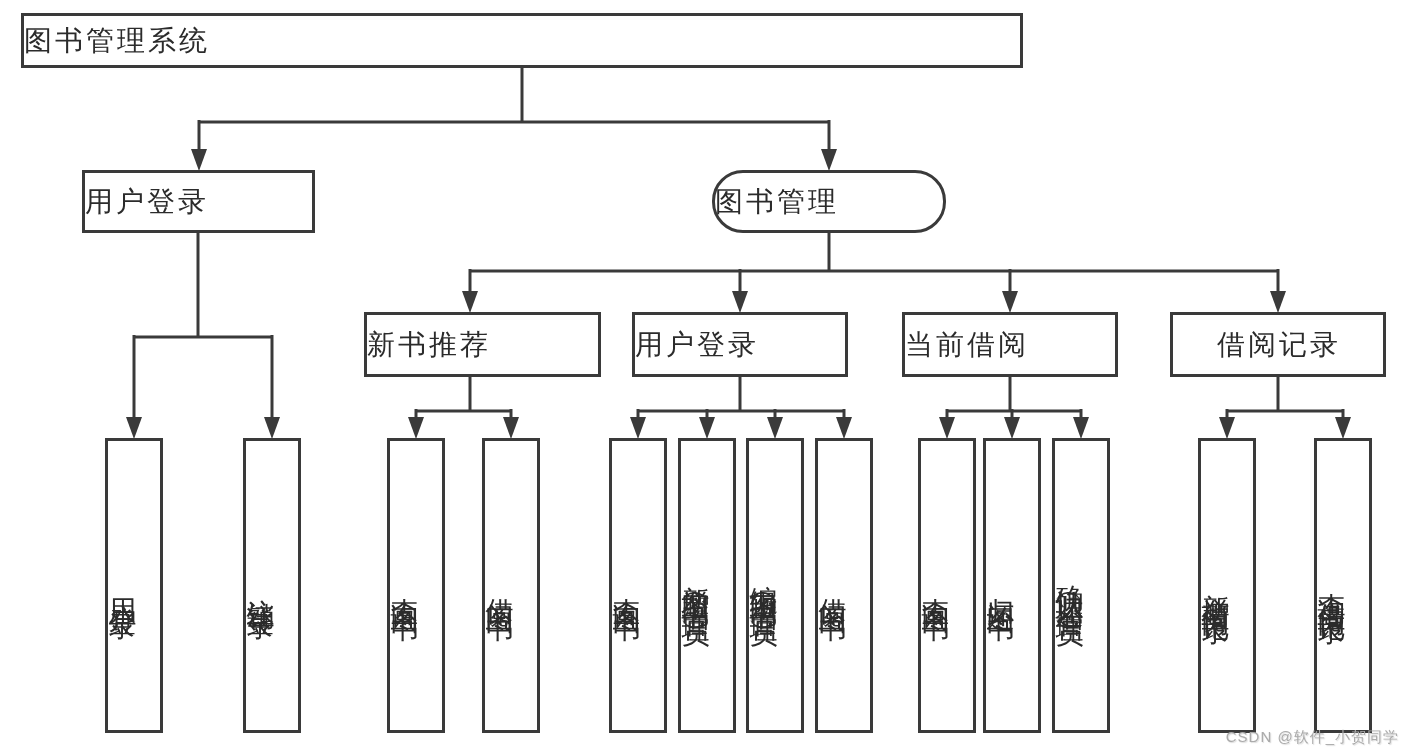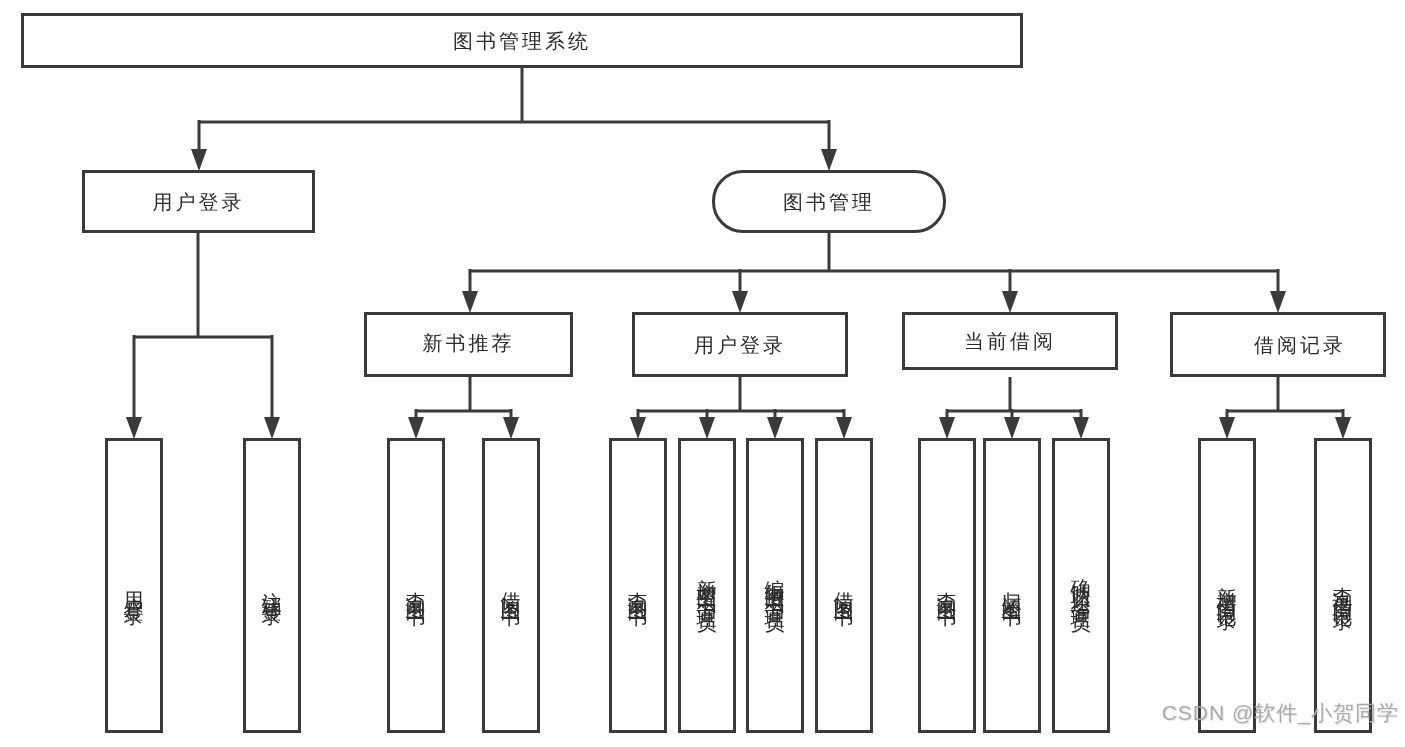--- a/index.html
+++ b/index.html
@@ -17,53 +17,53 @@
     overflow:hidden;
   }
   .wires{position:absolute;left:0;top:0;}
   .wires line{stroke:var(--line);stroke-width:3;}
   .wires polygon{fill:var(--line);stroke:none;}
   .box{
     position:absolute;
     box-sizing:border-box;
     border:3px solid var(--line);
     background:var(--boxbg);
-    display:flex;align-items:center;justify-content:center;
+    display:flex;align-items:center;
     color:var(--text);
-    font-size:20px;
+    font-size:28px;
     letter-spacing:3px;
     line-height:1;
   }
   .box .lbl{white-space:nowrap;}
   .leaf .lbl{
     writing-mode:vertical-rl;
     text-orientation:mixed;
     letter-spacing:5px;
     white-space:normal;
   }
   
   .n-root{left:21px;top:13px;width:1002px;height:55px;}
   .n-l2a{left:82px;top:170px;width:233px;height:63px;}
   .n-l2b{left:712px;top:170px;width:234px;height:63px;border-radius:31px;}
-  .n-l3a{left:364px;top:312px;width:209px;height:65px;font-family:Liberation Mono, monospace;}
+  .n-l3a{left:364px;top:312px;width:237px;height:65px;}
   .n-l3b{left:632px;top:312px;width:216px;height:65px;}
-  .n-l3c{left:902px;top:312px;width:216px;height:58px;}
+  .n-l3c{left:902px;top:312px;width:216px;height:65px;}
   .n-l3d{left:1170px;top:312px;width:216px;height:65px;padding-left:44px;}
   .leaf{top:438px;width:58px;height:295px;}
   .n-f1{left:105px;}  .n-f2{left:243px;}
   .n-f3{left:387px;}  .n-f4{left:482px;}
   .n-f5{left:609px;}  .n-f6{left:678px;}
   .n-f7{left:746px;}  .n-f8{left:815px;}
   .n-f9{left:918px;}  .n-f10{left:983px;} .n-f11{left:1052px;}
   .n-f12{left:1198px;}.n-f13{left:1314px;}
   .watermark{
     position:absolute;
-    right:6px;bottom:20px;
+    right:6px;bottom:0;
     color:var(--wm);
-    font-size:21px;
+    font-size:15px;
     letter-spacing:1px;
     white-space:nowrap;
     text-shadow:1px 1px 1px rgba(120,120,120,0.25);
   }
 </style>
 </head>
 <body>
 
 <div class="stage">
 

